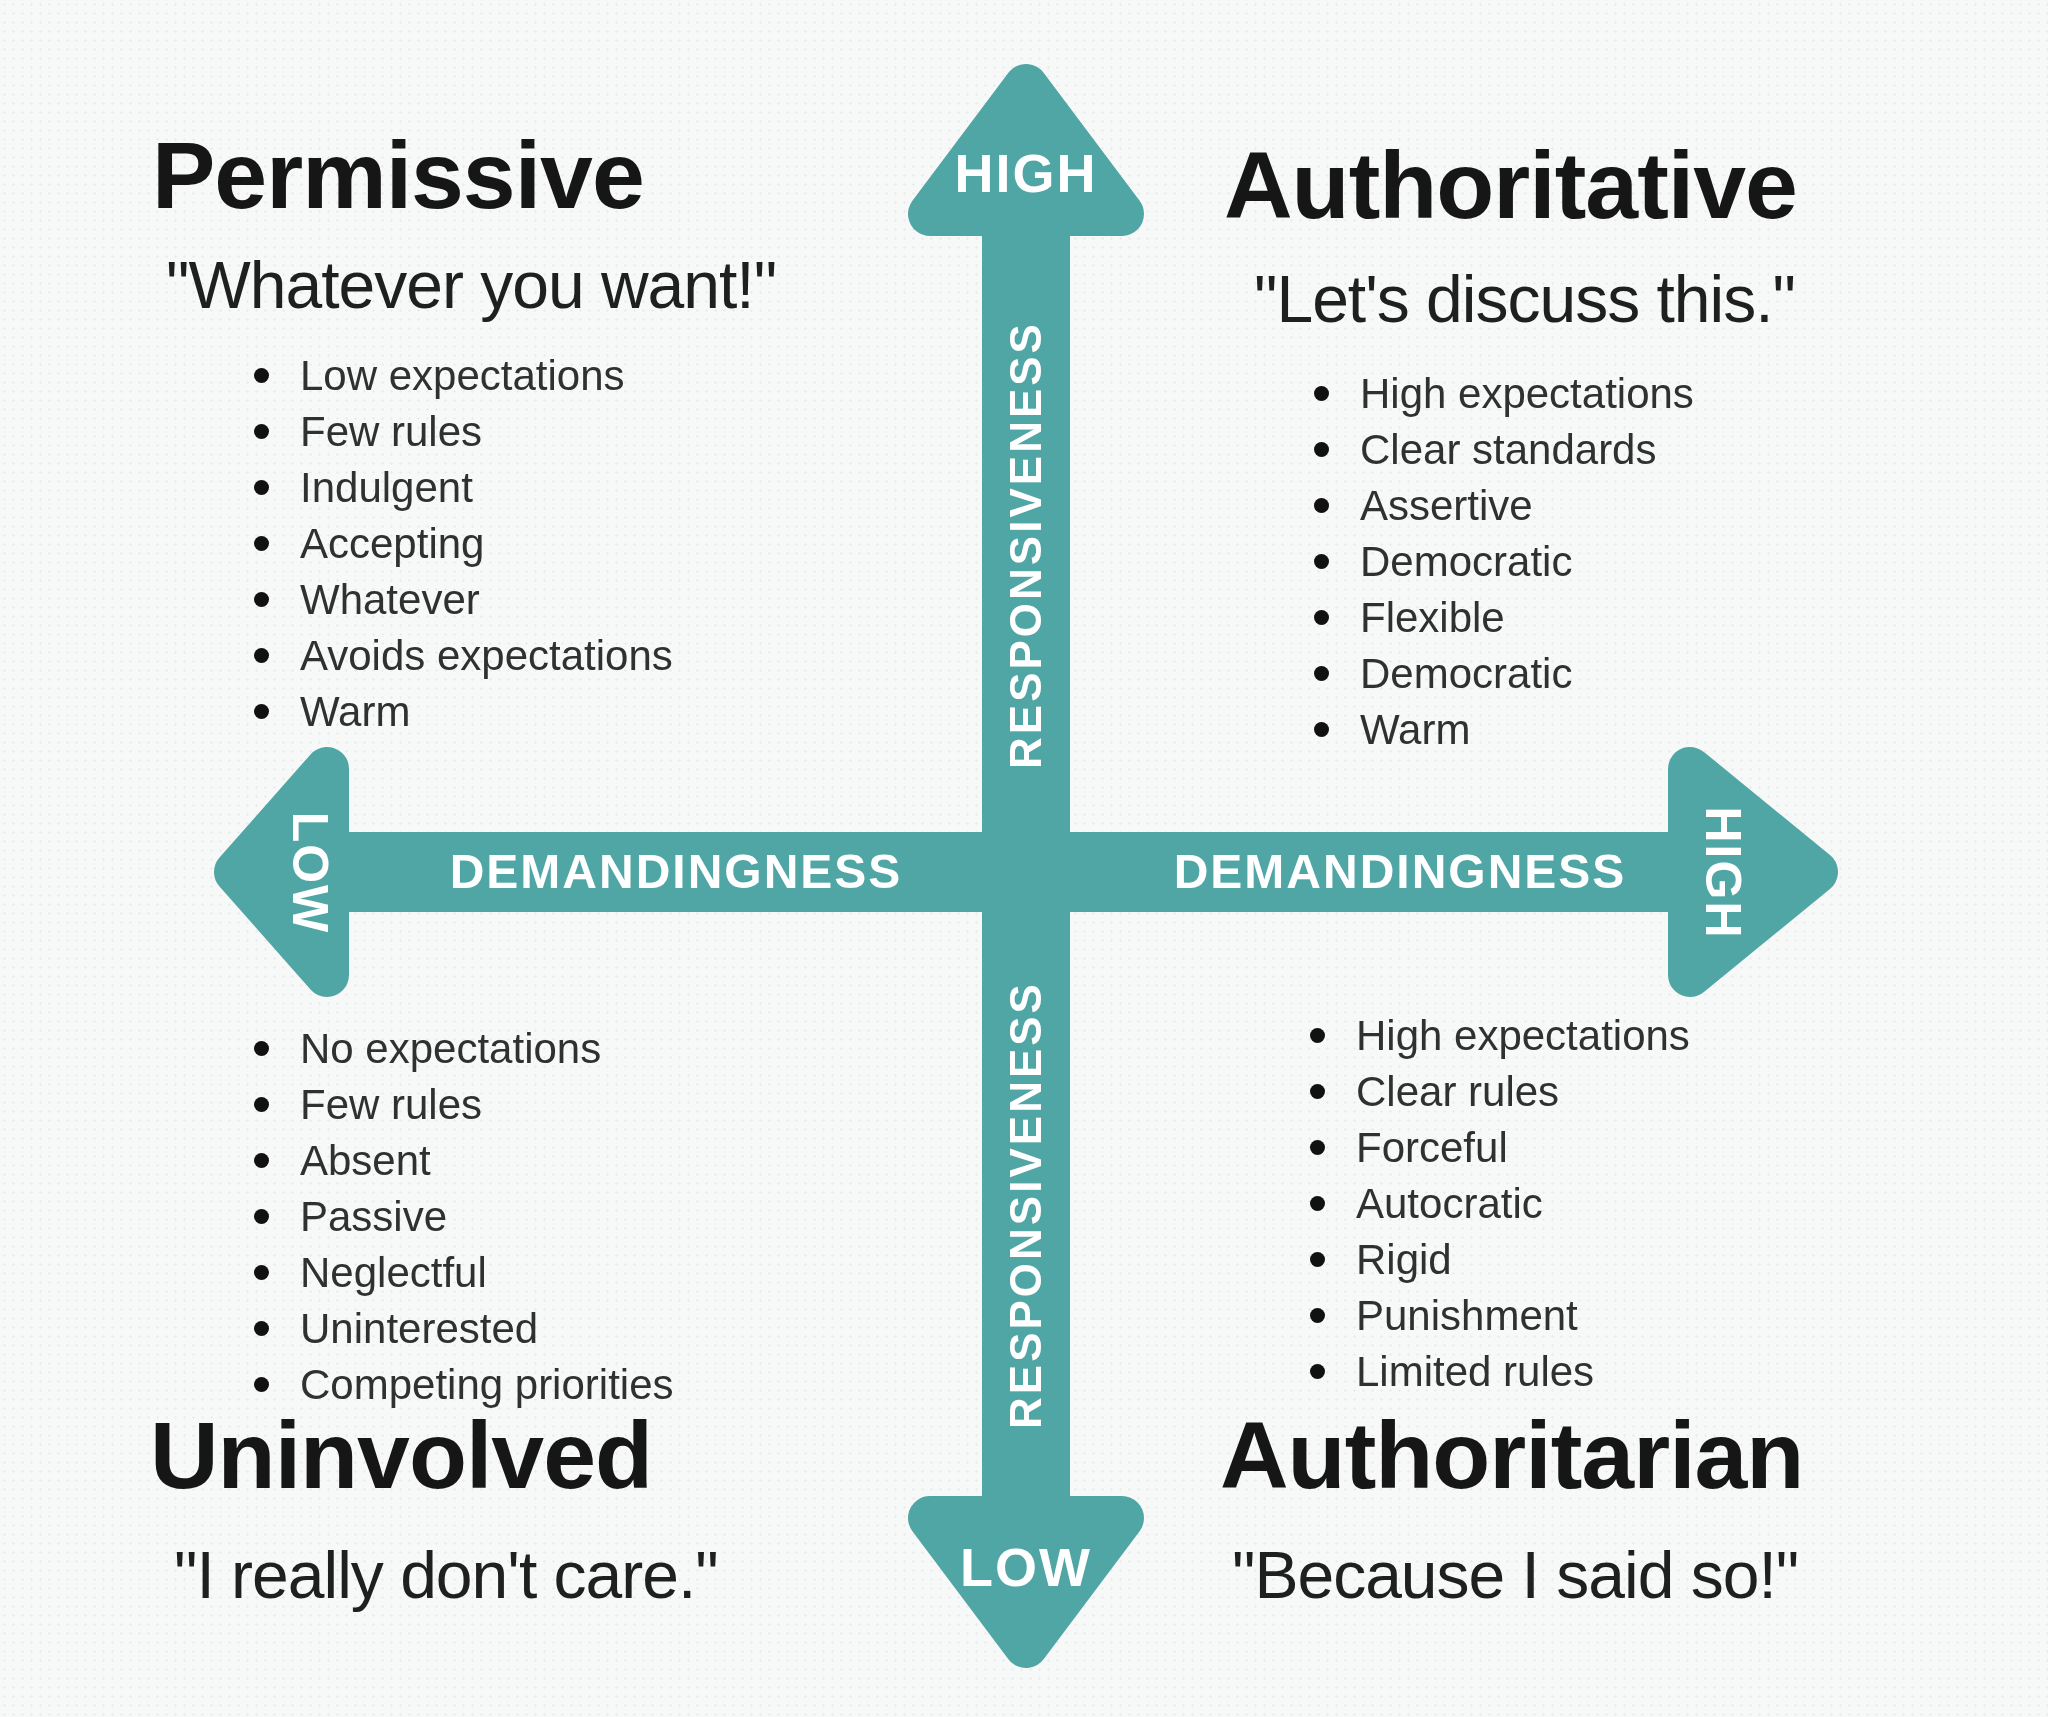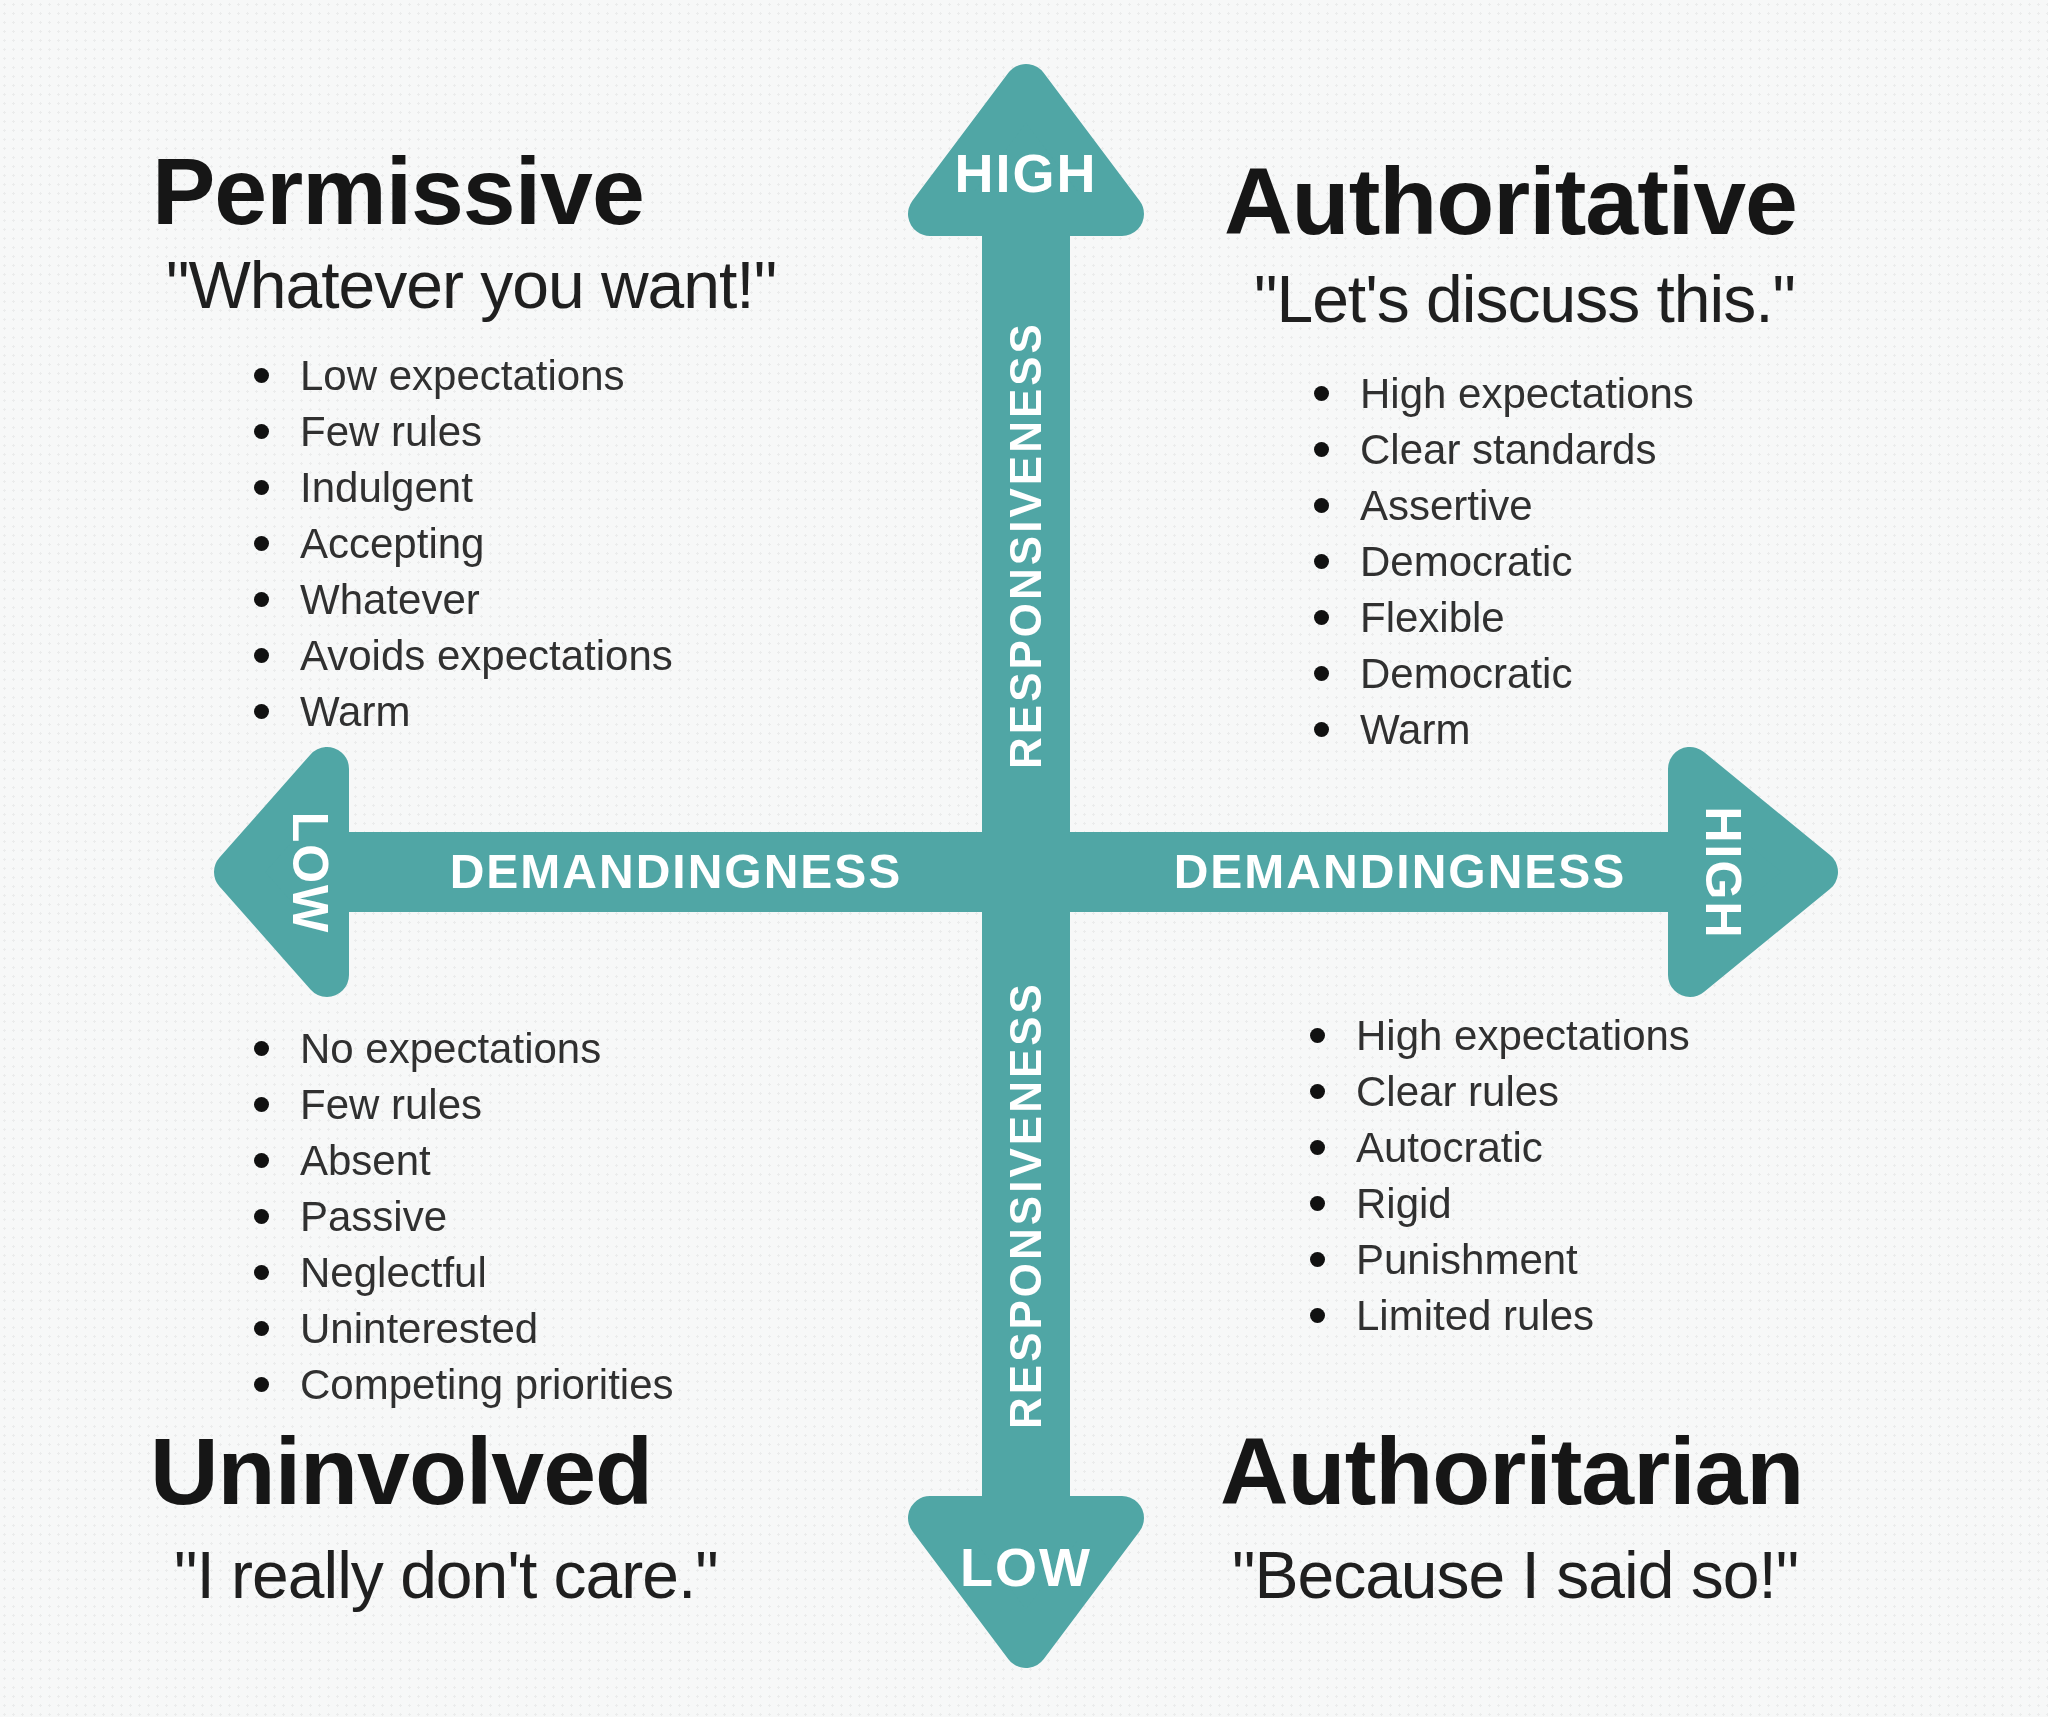--- a/index.html
+++ b/index.html
@@ -34,21 +34,21 @@
   #resp-upper{ top:523px; }
   #resp-lower{ top:1183px; }
 
   .dem{ width:600px; top:848px; font-size:48px; letter-spacing:2px; }
   #dem-left{ left:376px; }
   #dem-right{ left:1100px; }
 
   .quad{ position:absolute; }
   .quad h2{
     font-size:95px; font-weight:700; color:var(--heading);
-    letter-spacing:-1px; line-height:1; white-space:nowrap;margin-top:16px;
+    letter-spacing:-1px; line-height:1; white-space:nowrap;
   }
   .quote{
     position:absolute; font-size:66px; font-weight:300; color:var(--quote);
     letter-spacing:-1px; line-height:1.15; white-space:nowrap;
   }
   ul.traits{ position:absolute; list-style:none; }
   ul.traits li{
     position:relative; font-size:42px; line-height:56px; color:var(--body);
     padding-left:0; white-space:nowrap;
   }
@@ -138,20 +138,21 @@
         <li>Competing priorities</li>
       </ul>
   </section>
 
   <section class="quad" id="q-br">
     <h2>Authoritarian</h2>
     <p class="quote">"Because I said so!"</p>
     <ul class="traits">
         <li>High expectations</li>
         <li>Clear rules</li>
+        <li>Forceful</li>
         <li>Autocratic</li>
         <li>Rigid</li>
         <li>Punishment</li>
         <li>Limited rules</li>
       </ul>
   </section>
 
 </div>
 
 </body></html>

